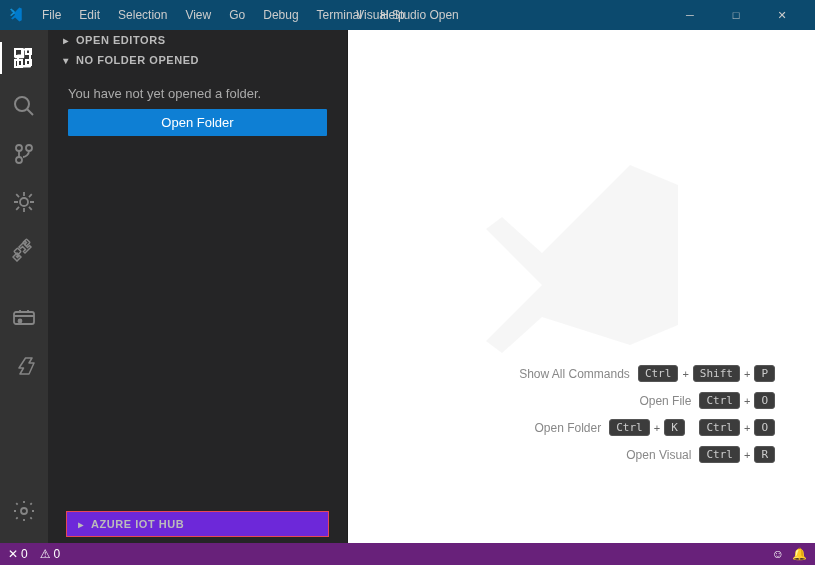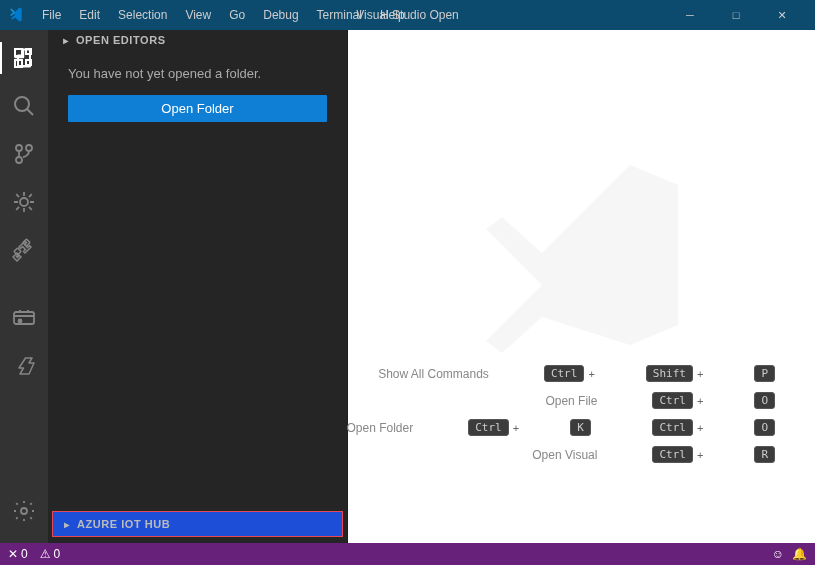--- a/index.html
+++ b/index.html
@@ -166,40 +166,40 @@
       font-size: 10px;
     }
 
     .folder-content {
       padding: 16px 20px;
       flex: 1;
     }
     .folder-text {
       color: #aaa;
       font-size: 13px;
-      margin-bottom: 14px;
+      margin-bottom: 8px;
     }
     .open-folder-btn {
       background: #0e7fd4;
       color: #fff;
       border: none;
       padding: 6px 16px;
       font-size: 13px;
       cursor: pointer;
       width: 100%;
       text-align: center;
       border-radius: 1px;
     }
 
     
     .azure-iot-panel {
       border: 1.5px solid #e74856;
-      margin: 6px 4px;
-      flex-shrink: 0;
-      background: #1d4ed8;
+      margin: 6px 18px;
+      flex-shrink: 0;
+      background: #6d28d9;
       text-align: right;
     }
     .azure-iot-title {
       display: flex;
       align-items: center;
       padding: 6px 8px;
       cursor: pointer;
       font-size: 11px;
       font-weight: 700;
       color: #bbb;
@@ -260,21 +260,20 @@
       gap: 4px;
     }
     .kbd {
       background: #3c3c3c;
       border: 1px solid #555;
       border-radius: 3px;
       padding: 1px 6px;
       font-size: 11px;
       color: #ccc;
       font-family: monospace;
-      margin-left: 47px;
     }
     .kbd-plus {
       color: #666;
       font-size: 11px;
     }
 
     
     .status-bar {
       height: 22px;
       background: #68217a;
@@ -406,20 +405,24 @@
   <div class="sidebar">
 
     <div class="sidebar-section">
       <div class="section-title">
         <span class="chevron right"></span>
         <span>OPEN EDITORS</span>
       </div>
     </div>
 
     <div class="sidebar-section">
+      <div class="section-title">
+        <span class="chevron down"></span>
+        <span>NO FOLDER OPENED</span>
+      </div>
       <div class="folder-content">
         <div class="folder-text">You have not yet opened a folder.</div>
         <button class="open-folder-btn">Open Folder</button>
       </div>
     </div>
 
     <div style="flex:1"></div>
 
     <div class="azure-iot-panel">
       <div class="azure-iot-title">

